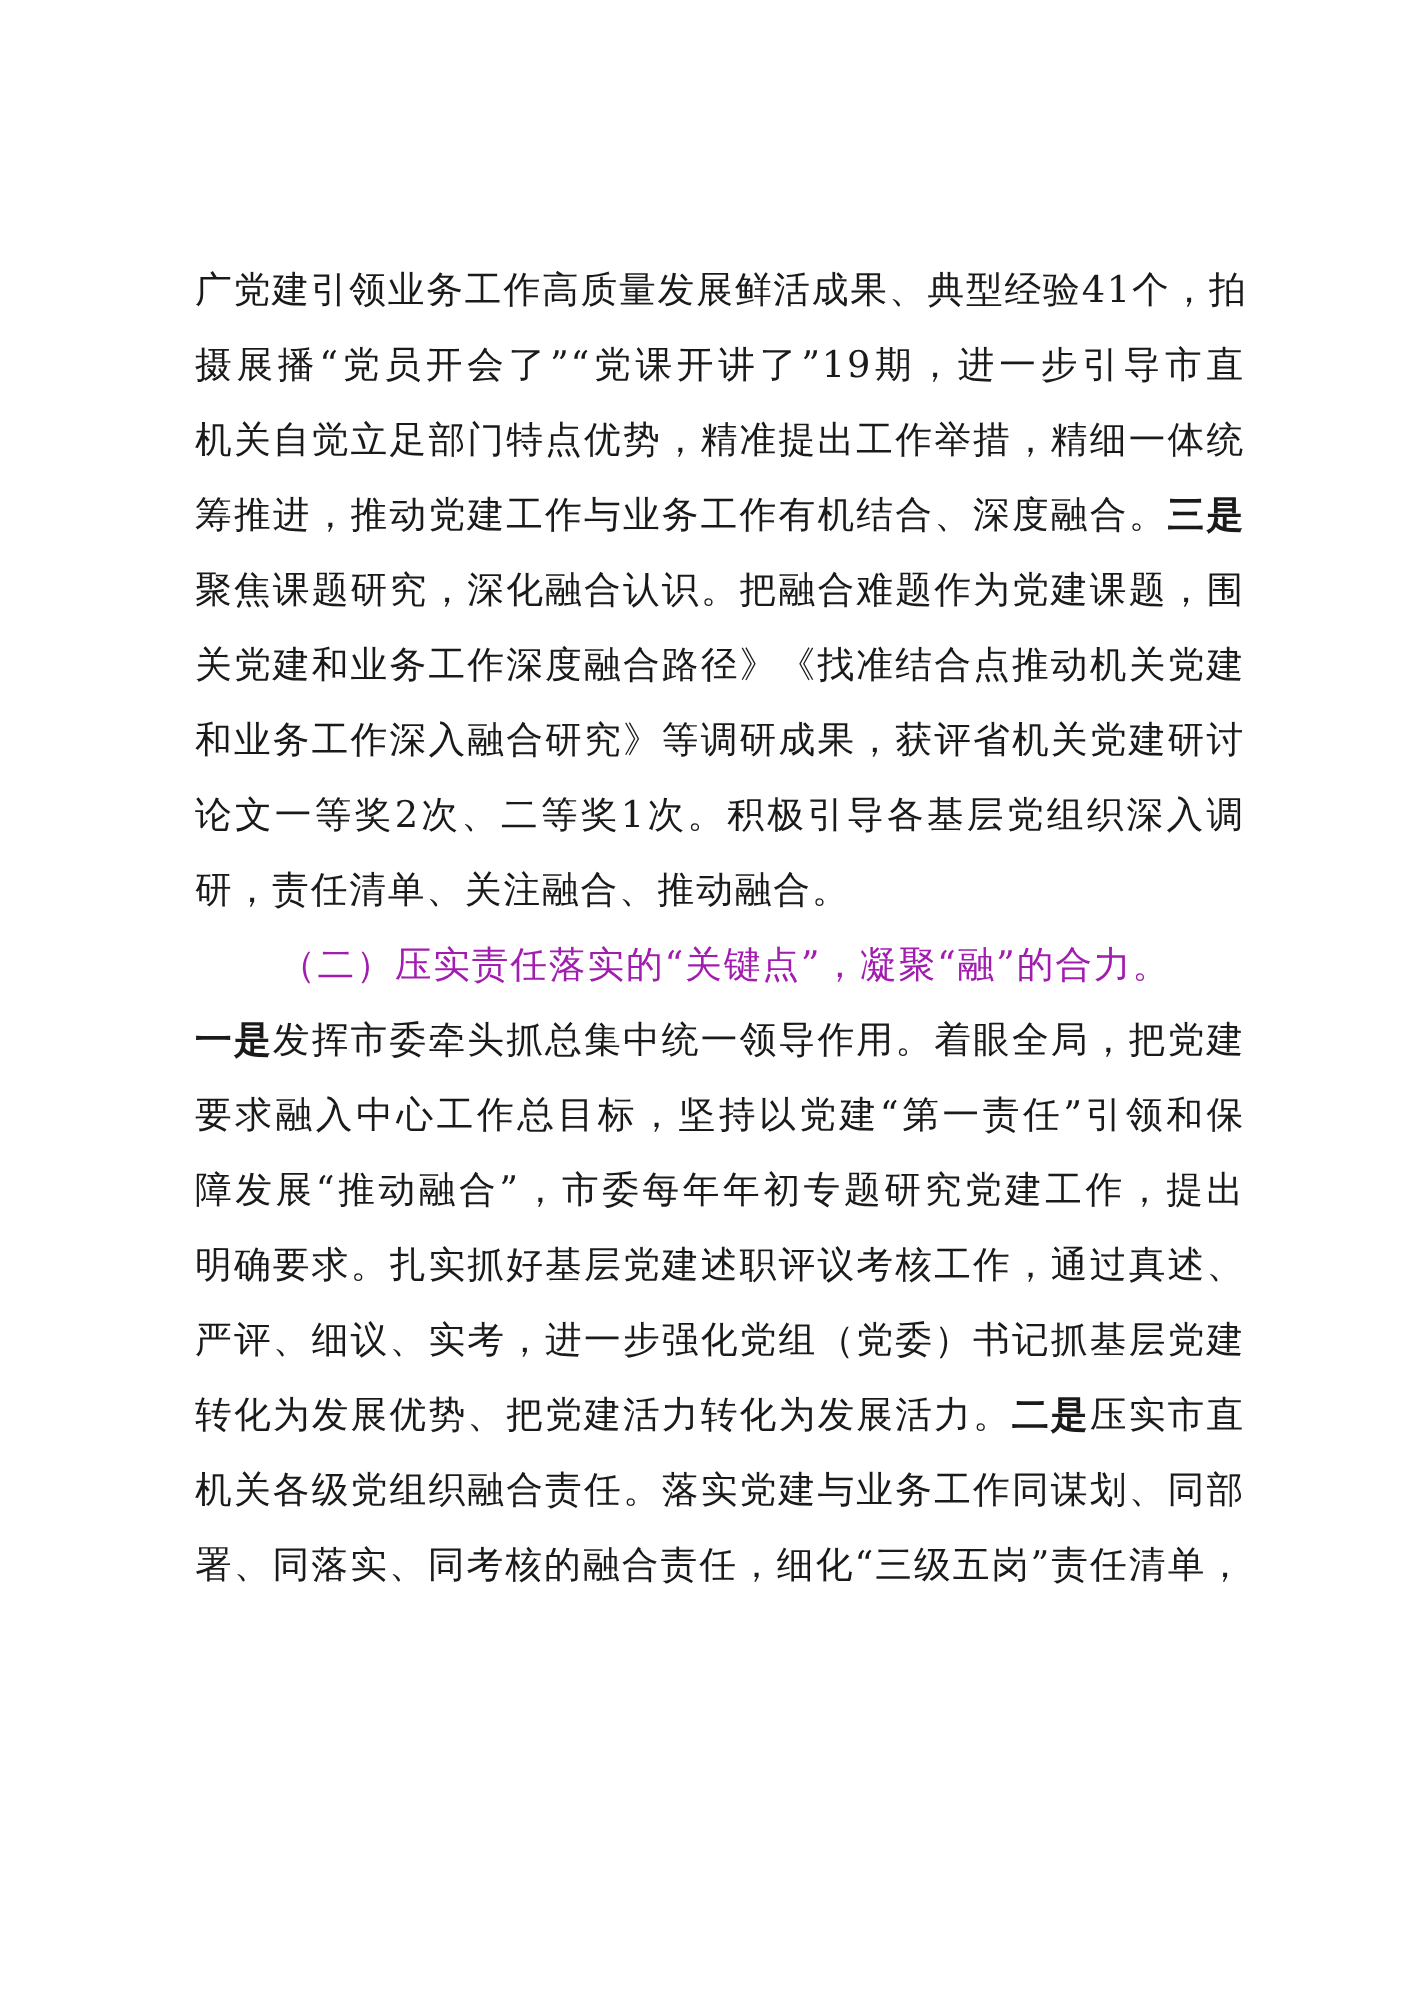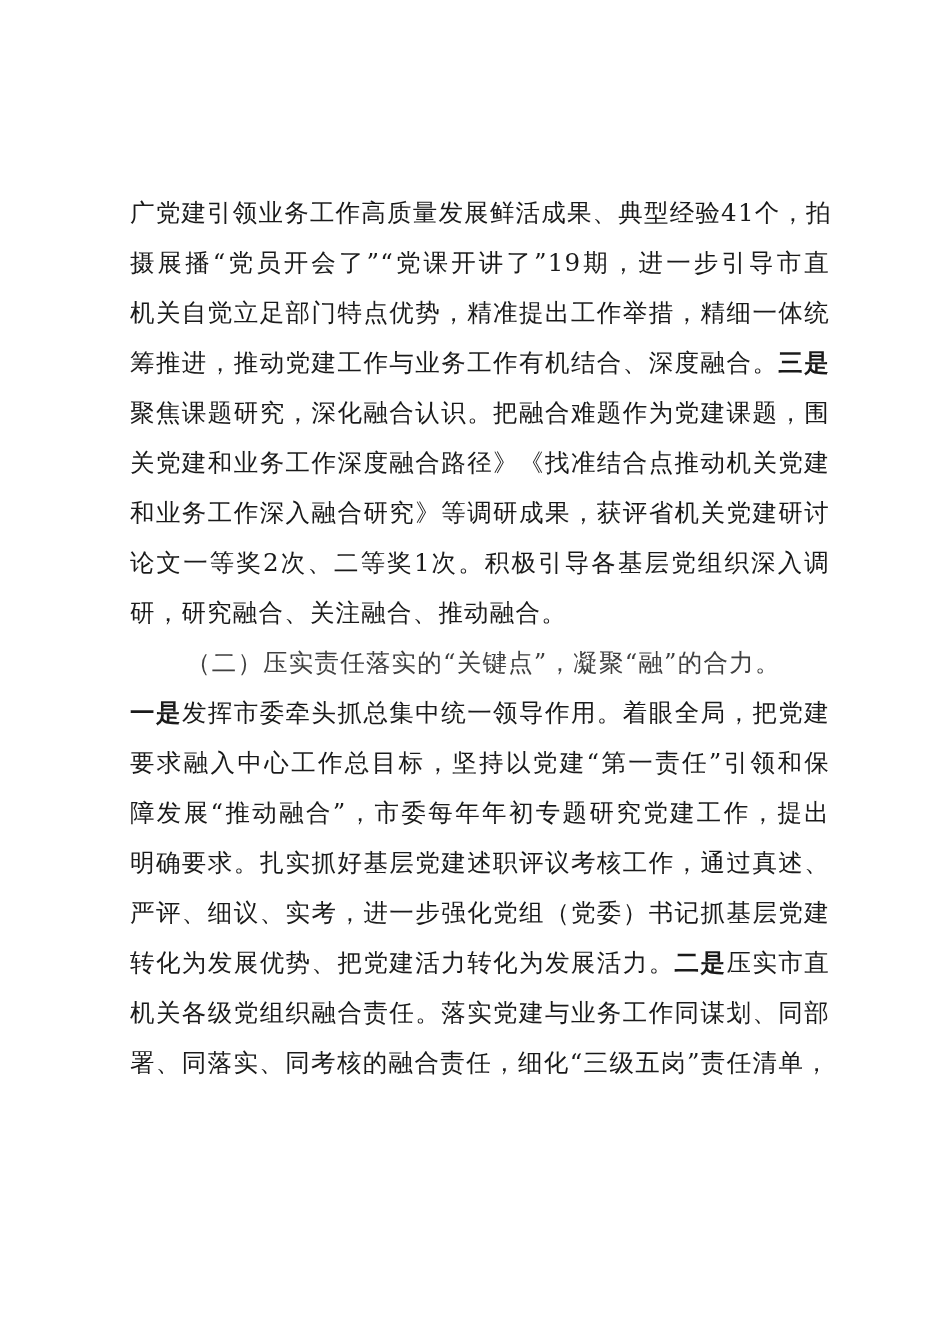--- a/index.html
+++ b/index.html
@@ -1,45 +1,45 @@
 <!DOCTYPE html>
 <html><head>
   <meta charset="utf-8">
   <style>
     html, body { margin: 0; padding: 0; background: #ffffff; }
     body { width: 950px; height: 1344px; position: relative; overflow: hidden; }
     .page {
       position: absolute;
       left: 130px;
-      top: 188px;
+      top: 168px;
       width: 700px;
       font-family: "DejaVu Serif", "Liberation Serif", serif;
       font-size: 24.5px;
       color: #1a1a1a;
       line-height: 50px;
       letter-spacing: 1.2px;
     }
     .line { display: block; white-space: nowrap; height: 50px; text-align: justify; text-align-last: justify; }
     .line.last { text-align-last: left; }
     .bold { font-weight: bold; font-family: "DejaVu Sans", "Liberation Sans", sans-serif; }
-    .heading { color: #404040; padding-left: 56px; }
+    .heading { color: #a21caf; padding-left: 56px; }
   </style>
 </head>
 <body>
 
 <div class="page">
   <span class="line">广党建引领业务工作高质量发展鲜活成果、典型经验41个，拍</span>
   <span class="line">摄展播“党员开会了”“党课开讲了”19期，进一步引导市直</span>
   <span class="line">机关自觉立足部门特点优势，精准提出工作举措，精细一体统</span>
   <span class="line"><span>筹推进，推动党建工作与业务工作有机结合、深度融合。</span><span class="bold">三是</span></span>
   <span class="line">聚焦课题研究，深化融合认识。把融合难题作为党建课题，围</span>
   <span class="line">关党建和业务工作深度融合路径》《找准结合点推动机关党建</span>
   <span class="line">和业务工作深入融合研究》等调研成果，获评省机关党建研讨</span>
   <span class="line">论文一等奖2次、二等奖1次。积极引导各基层党组织深入调</span>
-  <span class="line last">研，研究融合、关注融合、推动融合。</span>
+  <span class="line last">研，责任清单、关注融合、推动融合。</span>
 
   <span class="line last heading">（二）压实责任落实的“关键点”，凝聚“融”的合力。</span>
 
   <span class="line"><span class="bold">一是</span><span>发挥市委牵头抓总集中统一领导作用。着眼全局，把党建</span></span>
   <span class="line">要求融入中心工作总目标，坚持以党建“第一责任”引领和保</span>
   <span class="line">障发展“推动融合”，市委每年年初专题研究党建工作，提出</span>
   <span class="line">明确要求。扎实抓好基层党建述职评议考核工作，通过真述、</span>
   <span class="line">严评、细议、实考，进一步强化党组（党委）书记抓基层党建</span>
   <span class="line"><span>转化为发展优势、把党建活力转化为发展活力。</span><span class="bold">二是</span><span>压实市直</span></span>
   <span class="line">机关各级党组织融合责任。落实党建与业务工作同谋划、同部</span>

